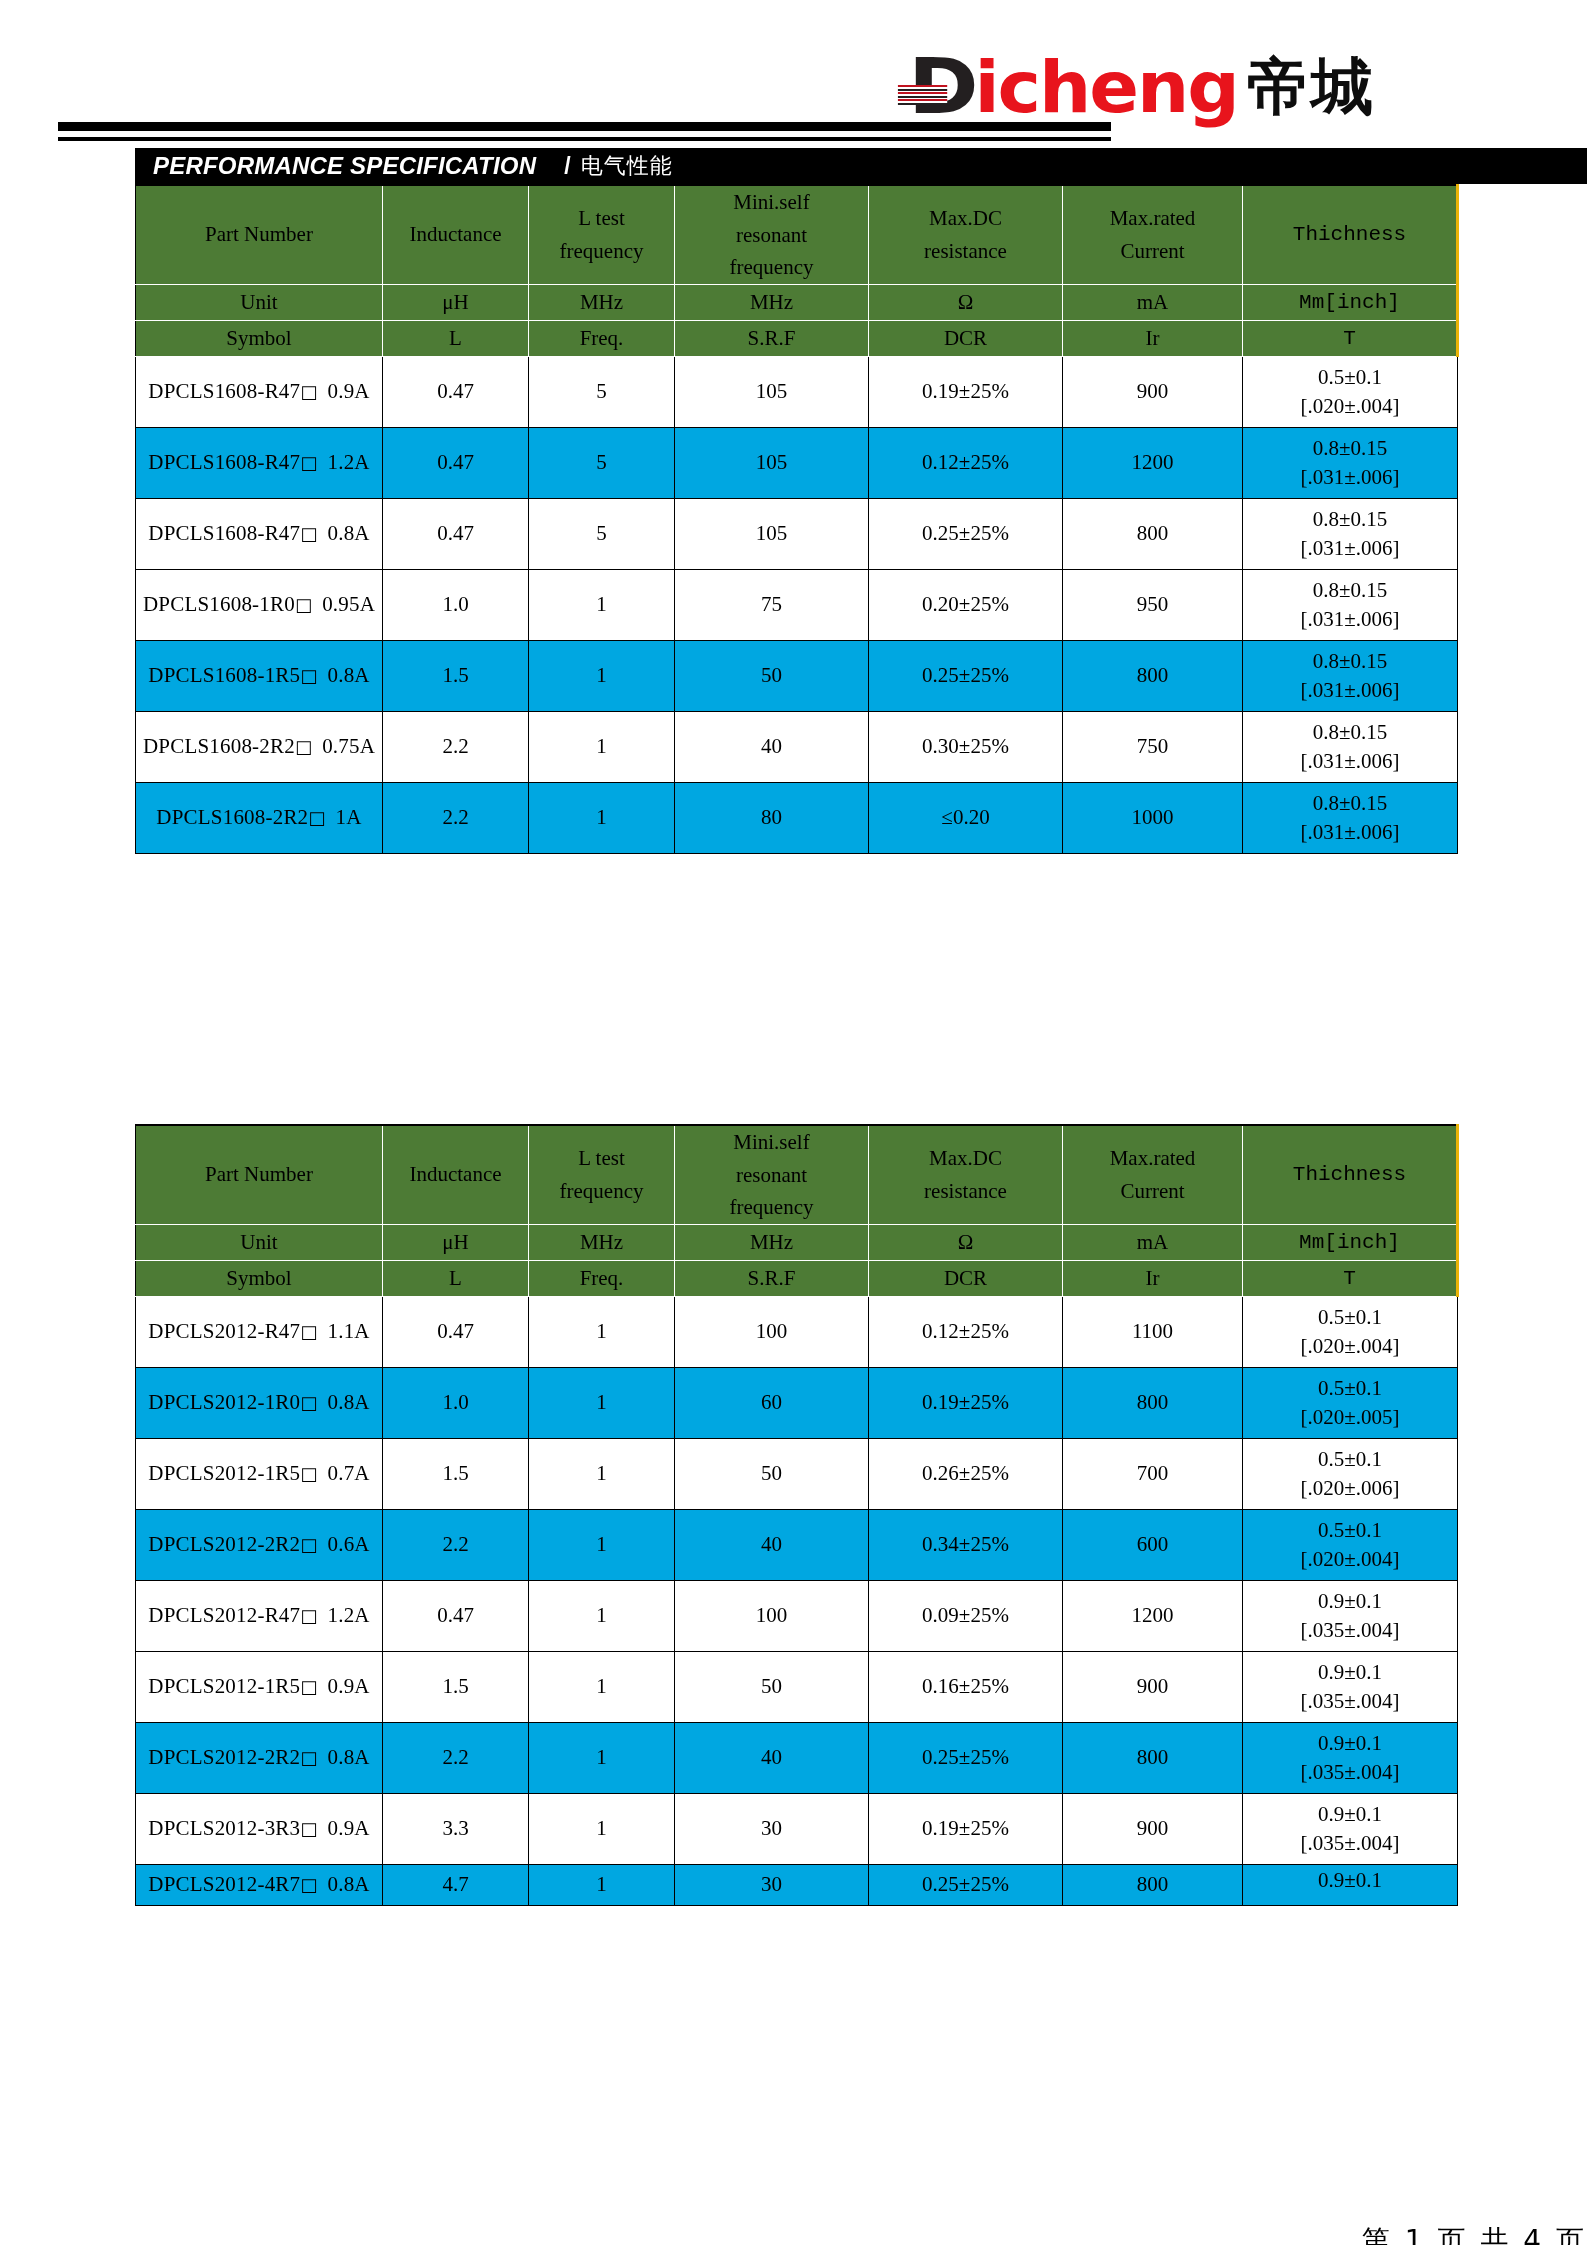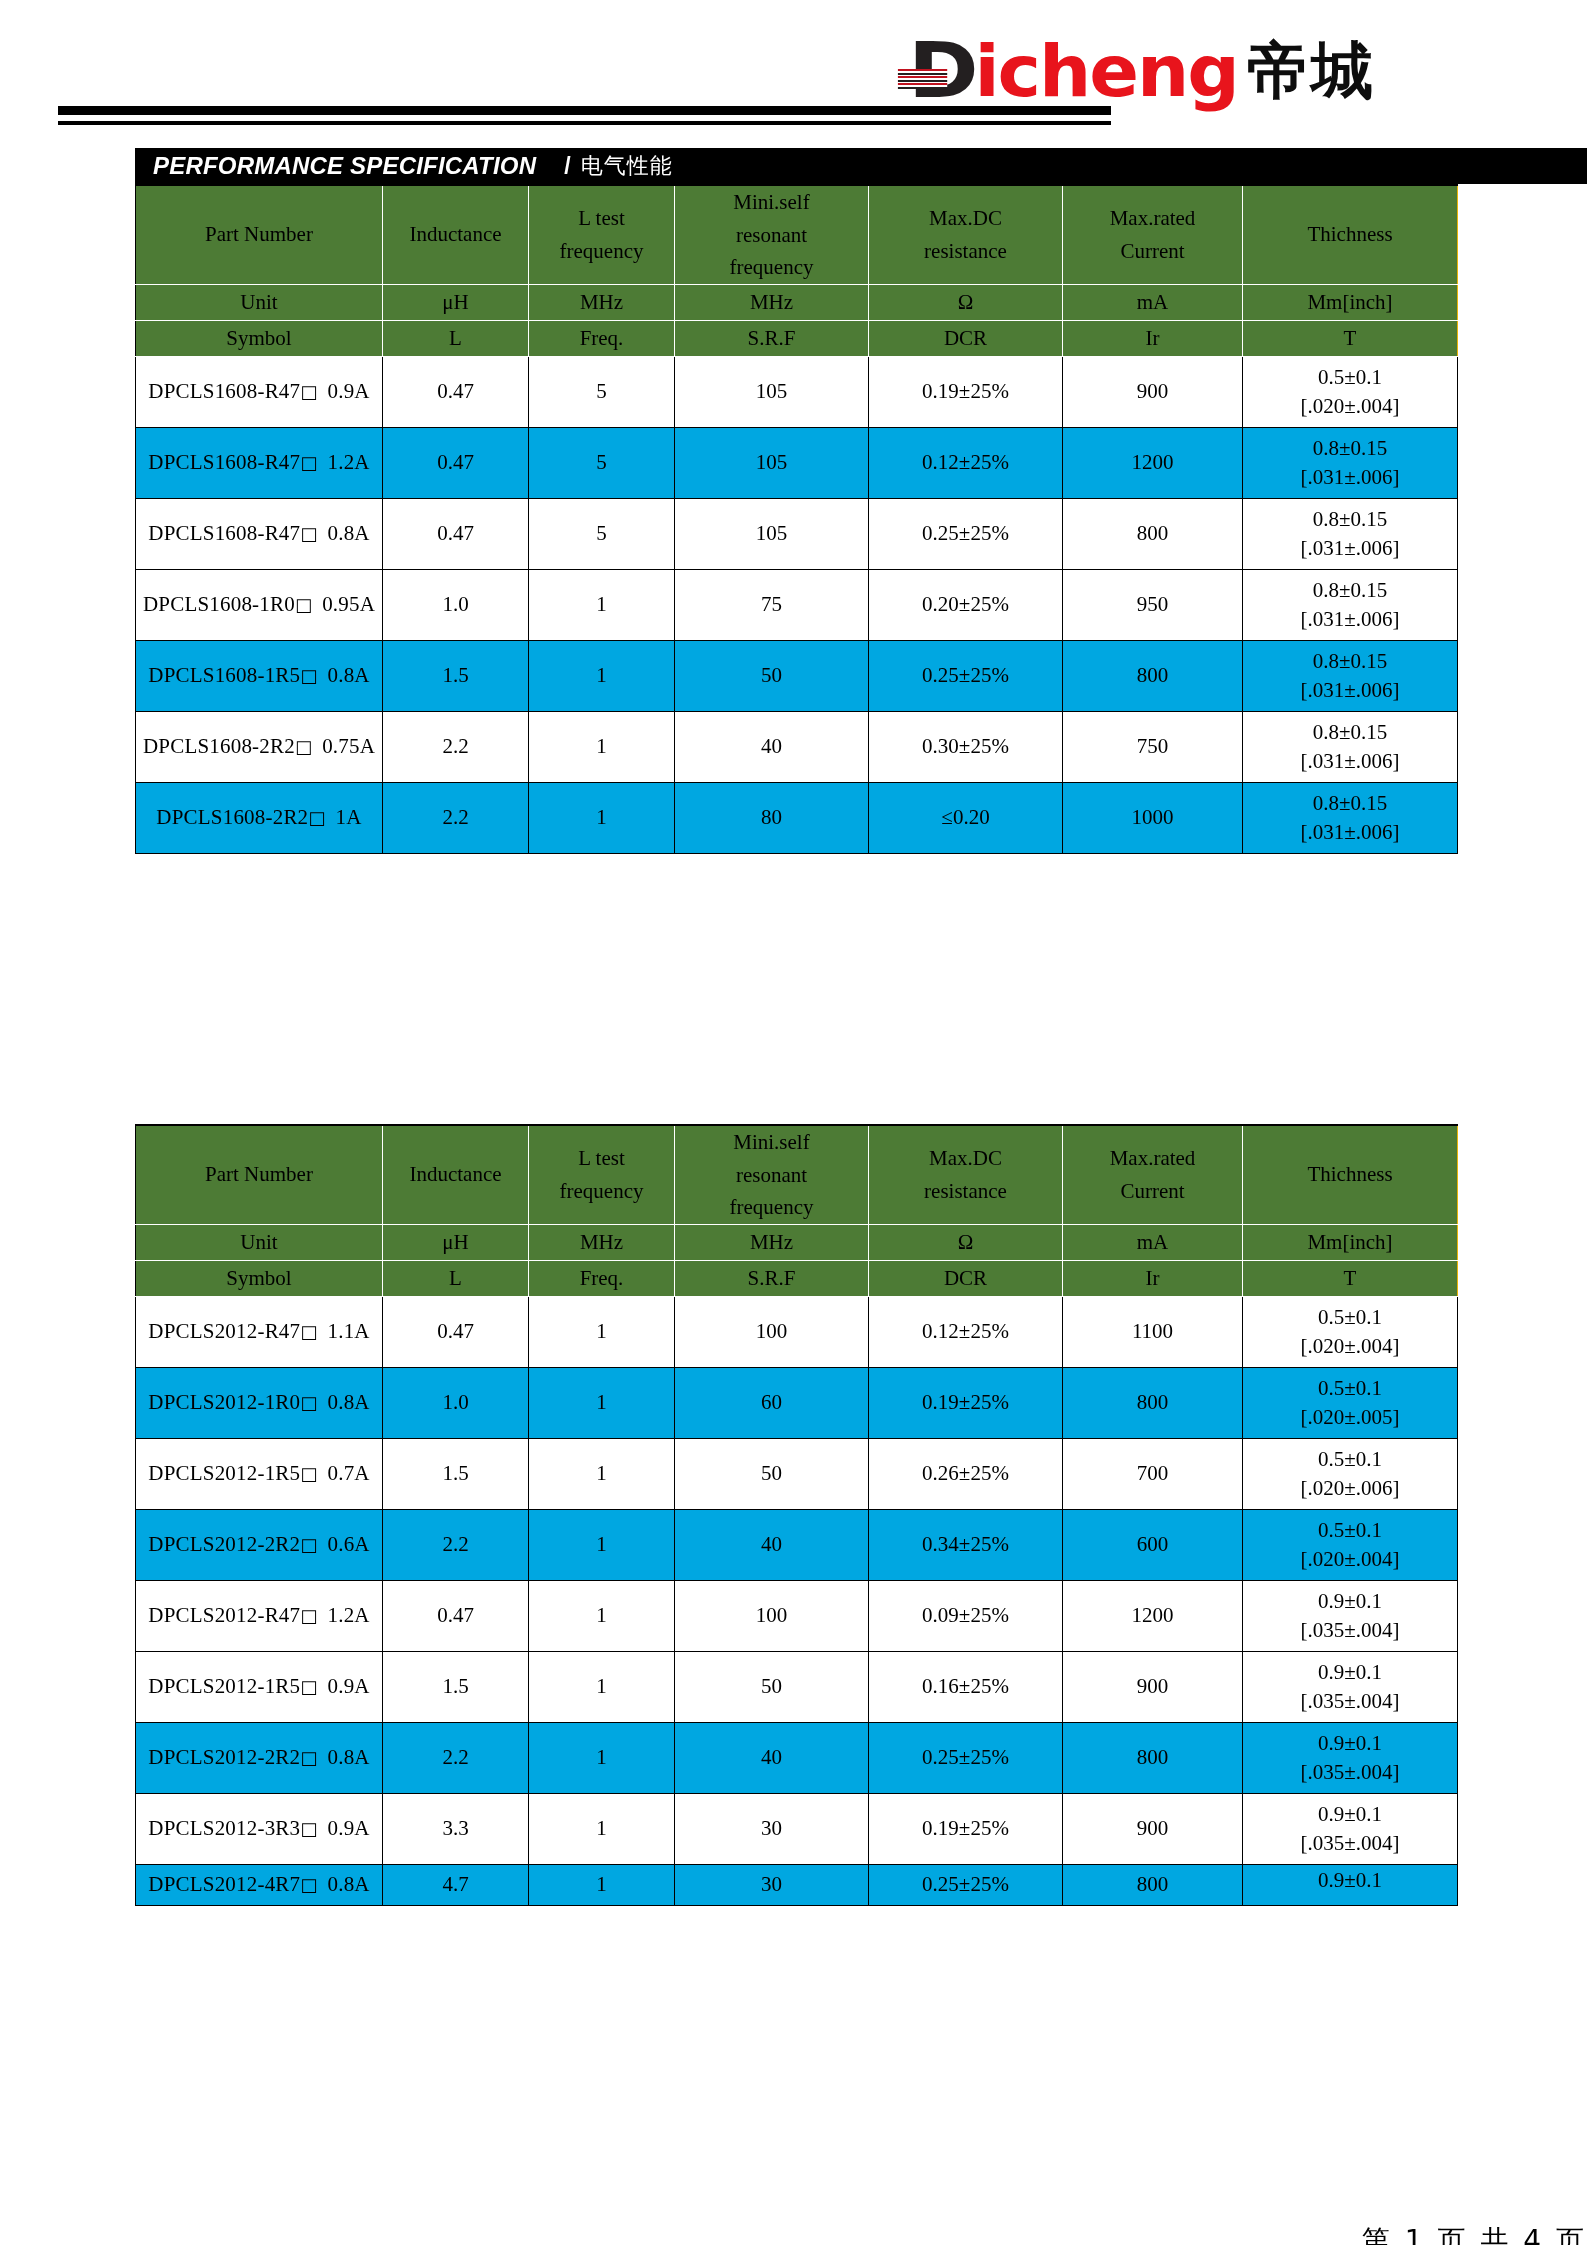--- a/index.html
+++ b/index.html
@@ -11,21 +11,21 @@
     width: 1587px;
     height: 2245px;
     position: relative;
     font-family: "Liberation Serif", "DejaVu Serif", serif;
     overflow: hidden;
   }
 
   
   .page-header {
     position: absolute;
-    top: 0; left: 0;
+    top: 16px; left: 0;
     width: 1403px;
     height: 140px;
   }
   .logo {
     position: absolute;
     right: 28px;
     top: 30px;
     height: 82px;
     display: flex;
     align-items: center;
@@ -148,21 +148,21 @@
   }
   .spec-table thead td {
     background: #4d7b35;
     border-color: #ffffff;
     border-bottom-color: #ffffff;
   }
   .spec-table thead tr:first-child td {
     border-top: 2px solid #000000;
   }
   .spec-table thead td.edge-l { border-left: 1px solid #000000; }
-  .spec-table thead td.edge-r { border-right: 1px solid #eab308; }
+  .spec-table thead td.edge-r { border-right: 3px solid #eab308; font-family: Liberation Mono, monospace; }
 
   .hdr-main td { height: 98px; }
   .hdr-main .stack { line-height: 1.55; }
   .hdr-unit td, .hdr-symbol td { height: 36px; }
 
   .data-row td { height: 71px; }
   .data-row.white td { background: #ffffff; }
   .data-row.blue  td { background: #00a7e1; }
   .data-row td.pn {
     text-align: center;

